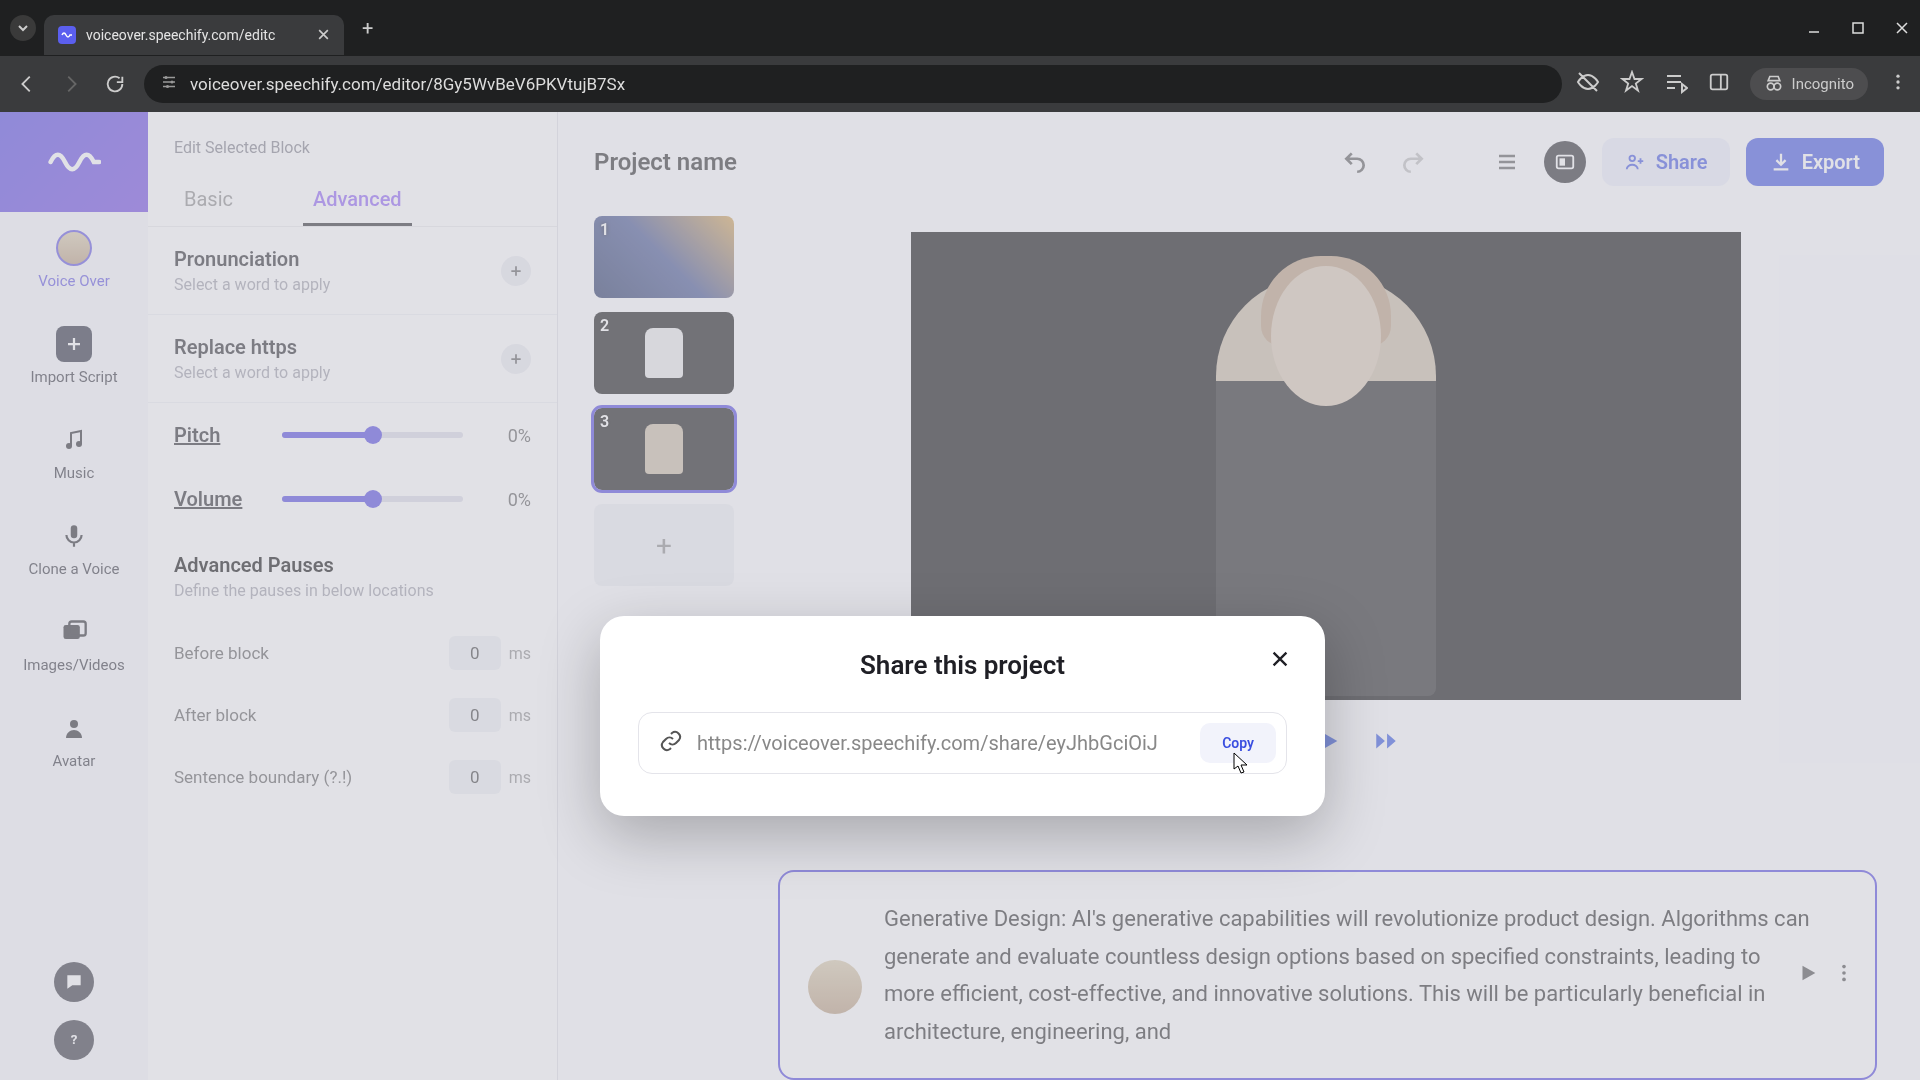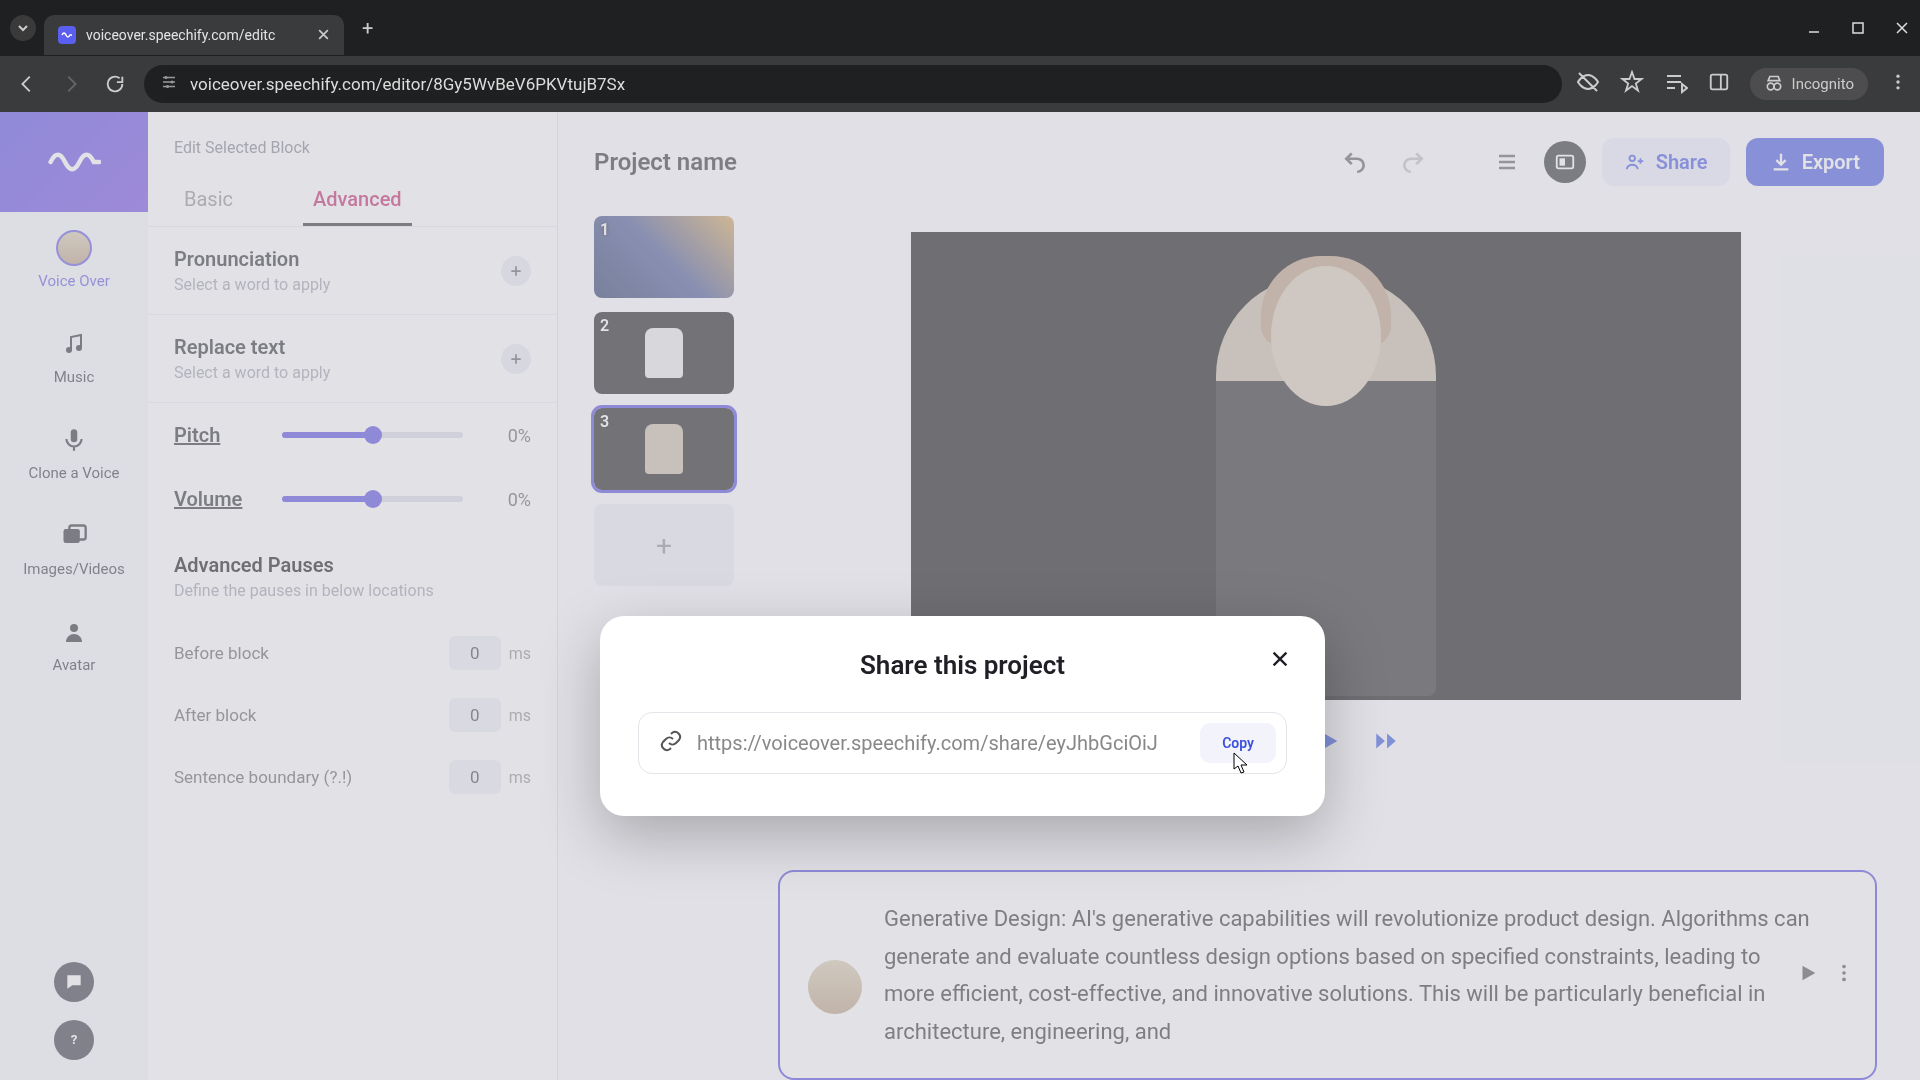--- a/index.html
+++ b/index.html
@@ -42,21 +42,21 @@
 .rail-bottom{display:flex;flex-direction:column;gap:18px;align-items:center;padding:20px 0;}
 .rail-circle{width:40px;height:40px;border-radius:50%;background:#2b2b35;color:#fff;display:flex;align-items:center;justify-content:center;}
 
 
 .settings-panel { width: 410px; border-right:1px solid #e1e1e6; background:#fff; padding:0; }
 .settings-header{padding:22px 26px 10px;}
 .sh-title{font-size:24px;font-weight:700;color:#1f1f25;}
 .sh-sub{font-size:16px;color:#7a7a85;margin-top:4px;}
 .tab-row{display:flex;padding:8px 26px 0;gap:60px;border-bottom:1px solid #e8e8ec;}
 .tab-item{padding:12px 10px;font-size:20px;color:#888;}
-.tab-item.active{color:#be185d;border-bottom:3px solid #1f1f25;font-weight:500;}
+.tab-item.active{color:#8b5cf6;border-bottom:3px solid #1f1f25;font-weight:500;}
 
 .section{padding:20px 26px;border-bottom:1px solid #eef0f4;position:relative;}
 .section h3{font-size:20px;font-weight:600;color:#1f1f25;}
 .section .hint{font-size:16px;color:#9a9aa5;margin-top:4px;}
 .add-btn{position:absolute;right:26px;top:50%;transform:translateY(-50%);width:30px;height:30px;border-radius:50%;background:#e9eaf0;display:flex;align-items:center;justify-content:center;color:#555;}
 
 .slider-row{display:flex;align-items:center;gap:18px;padding:20px 26px;}
 .slider-label{width:90px;font-size:20px;font-weight:600;color:#1f1f25;text-decoration:underline;}
 .slider{flex:1;height:6px;background:#d9dae6;border-radius:3px;position:relative;}
 .slider-fill{position:absolute;left:0;top:0;bottom:0;background:#4b3ee0;border-radius:3px;width:50%;}
@@ -218,20 +218,28 @@
     <div class="logo-block">
       <svg viewBox="0 0 60 40">
           <path d="M4 20 Q12 4 20 20 T36 20 T52 20 L58 20" stroke="#fff" stroke-width="5" fill="none" stroke-linecap="round"></path>
         </svg>
     </div>
     <div class="rail-item active">
       <div class="rail-avatar"></div>
       <span>Voice Over</span>
     </div>
     <div class="rail-item">
+      <div class="rail-icon boxed">
+          <svg width="18" height="18" viewBox="0 0 24 24">
+            <path d="M12 4v16M4 12h16" stroke="currentColor" stroke-width="3"></path>
+          </svg>
+        </div>
+      <span>Import Script</span>
+    </div>
+    <div class="rail-item">
       <div class="rail-icon">
           <svg width="24" height="24" viewBox="0 0 24 24">
             <path d="M9 18V5l10-2v13" stroke="#1f1f25" stroke-width="2" fill="none"></path>
             <circle cx="7" cy="18" r="3" fill="#1f1f25"></circle>
             <circle cx="17" cy="16" r="3" fill="#1f1f25"></circle>
           </svg>
         </div>
       <span>Music</span>
     </div>
     <div class="rail-item">
@@ -287,21 +295,21 @@
     <div class="section">
       <h3>Pronunciation</h3>
       <div class="hint">Select a word to apply</div>
       <div class="add-btn">
           <svg width="14" height="14" viewBox="0 0 24 24">
             <path d="M12 4v16M4 12h16" stroke="currentColor" stroke-width="3"></path>
           </svg>
         </div>
     </div>
     <div class="section">
-      <h3>Replace text</h3>
+      <h3>Replace https</h3>
       <div class="hint">Select a word to apply</div>
       <div class="add-btn">
           <svg width="14" height="14" viewBox="0 0 24 24">
             <path d="M12 4v16M4 12h16" stroke="currentColor" stroke-width="3"></path>
           </svg>
         </div>
     </div>
     <div class="slider-row">
       <div class="slider-label">Pitch</div>
       <div class="slider">

